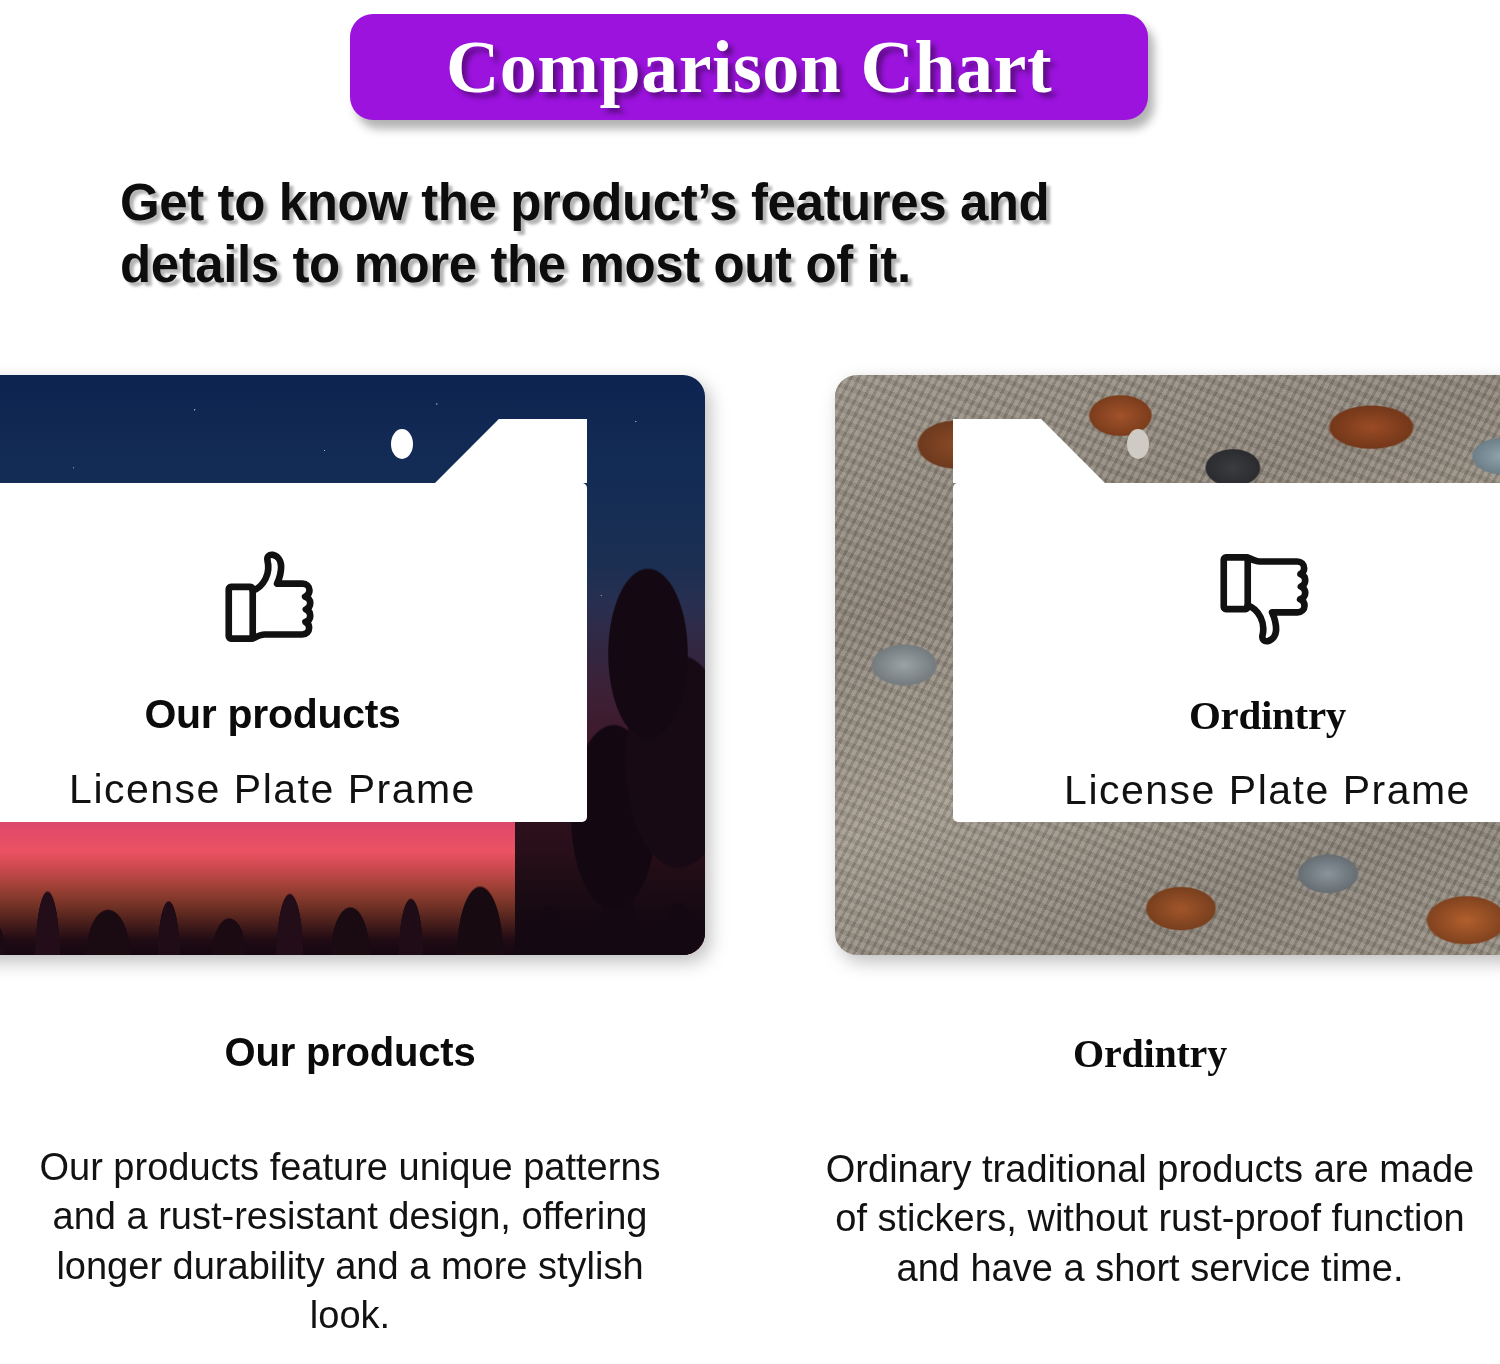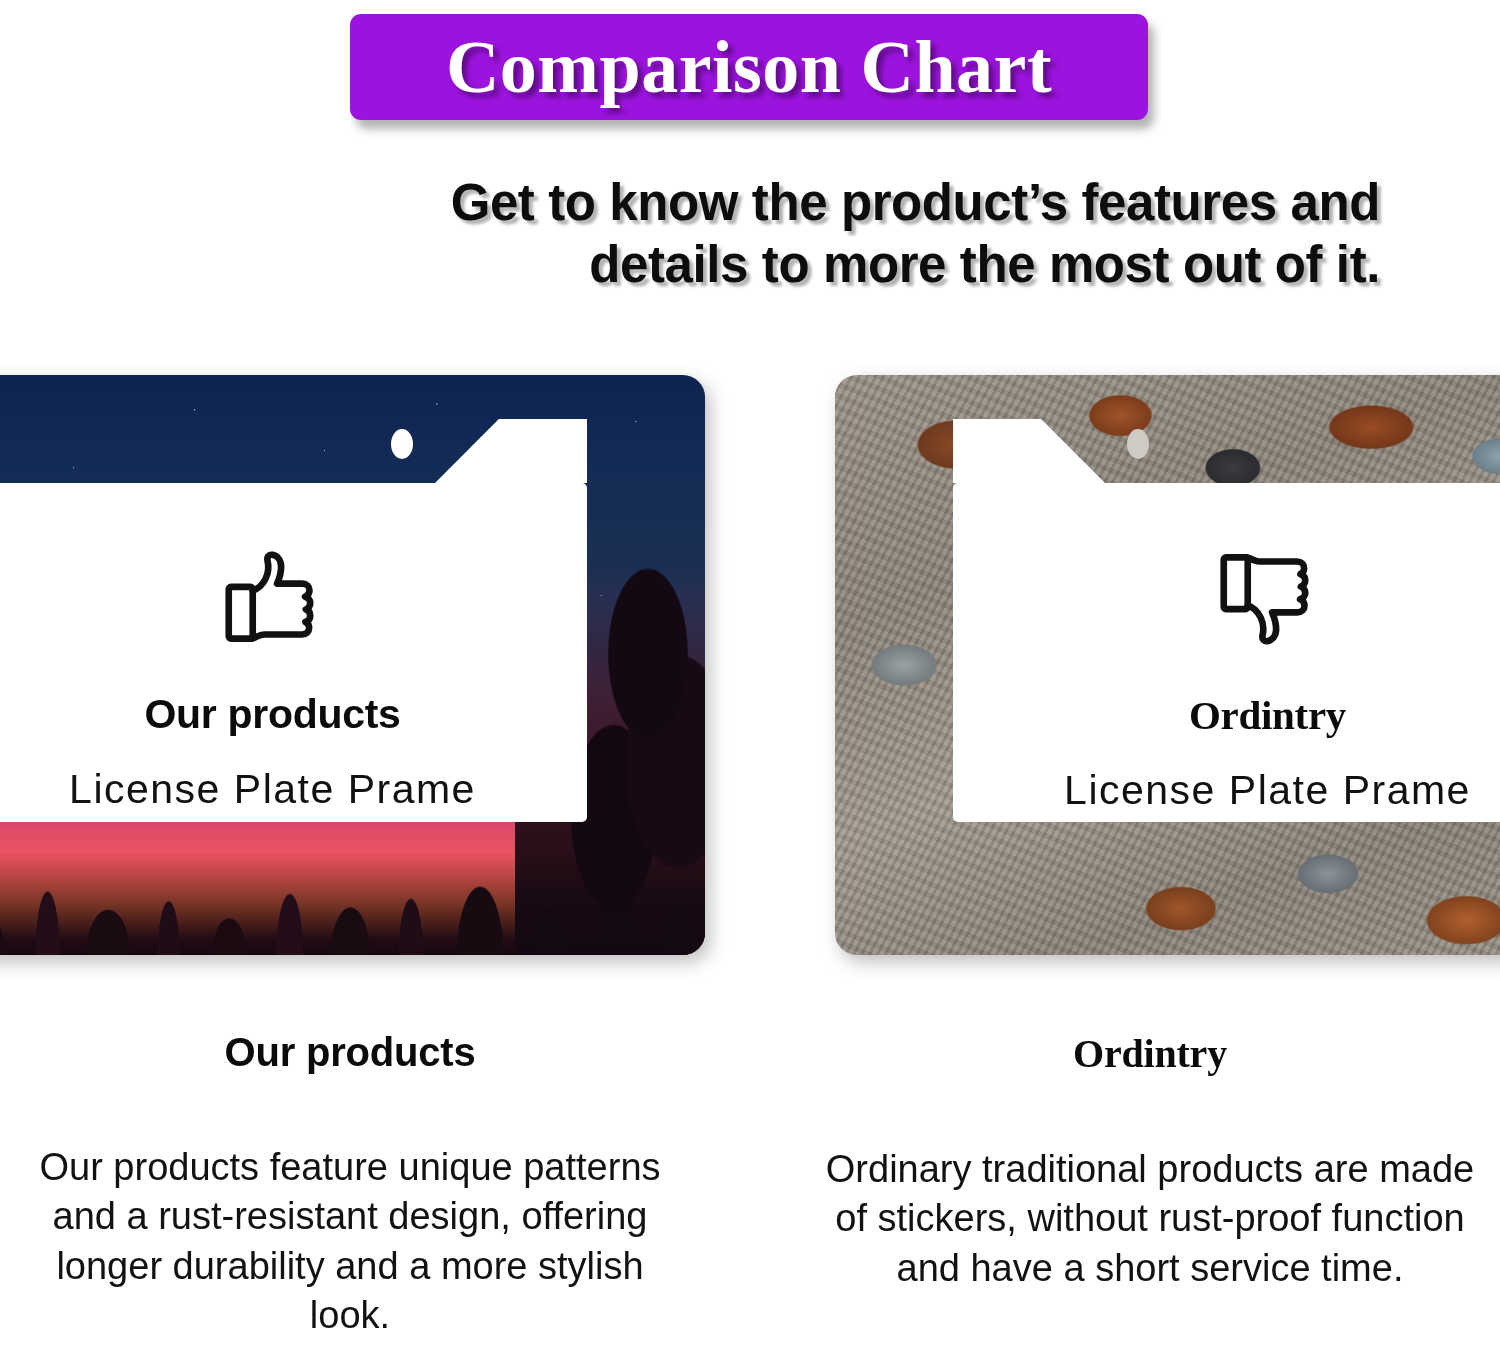--- a/index.html
+++ b/index.html
@@ -10,38 +10,38 @@
     overflow:hidden;
     position:relative;
   }
 
   
   .title-banner{
     position:absolute;
     left:350px; top:14px;
     width:798px; height:106px;
     background:#9b13dd;
-    border-radius:11px;
+    border-radius:23px;
     box-shadow:6px 9px 10px rgba(0,0,0,.30);
     display:flex;align-items:center;justify-content:center;
   }
   .title-banner .title-text{
     font-family:"Liberation Serif", serif;
     font-weight:bold;
     font-size:74px;
     color:#ffffff;
     letter-spacing:.5px;
     text-shadow:5px 5px 5px rgba(0,0,0,.38);
     white-space:nowrap;
   }
 
   .subtitle{
     position:absolute;
     left:0; top:172px; width:1500px;
-    text-align:right;
+    text-align:left;
     font-weight:bold;
     font-size:51px;
     line-height:1.22;
     color:#0d0d0d;
     letter-spacing:-.4px;
     text-shadow:4px 4px 3px rgba(0,0,0,.30);
     padding:0 120px;
     box-sizing:border-box;
   }
 

